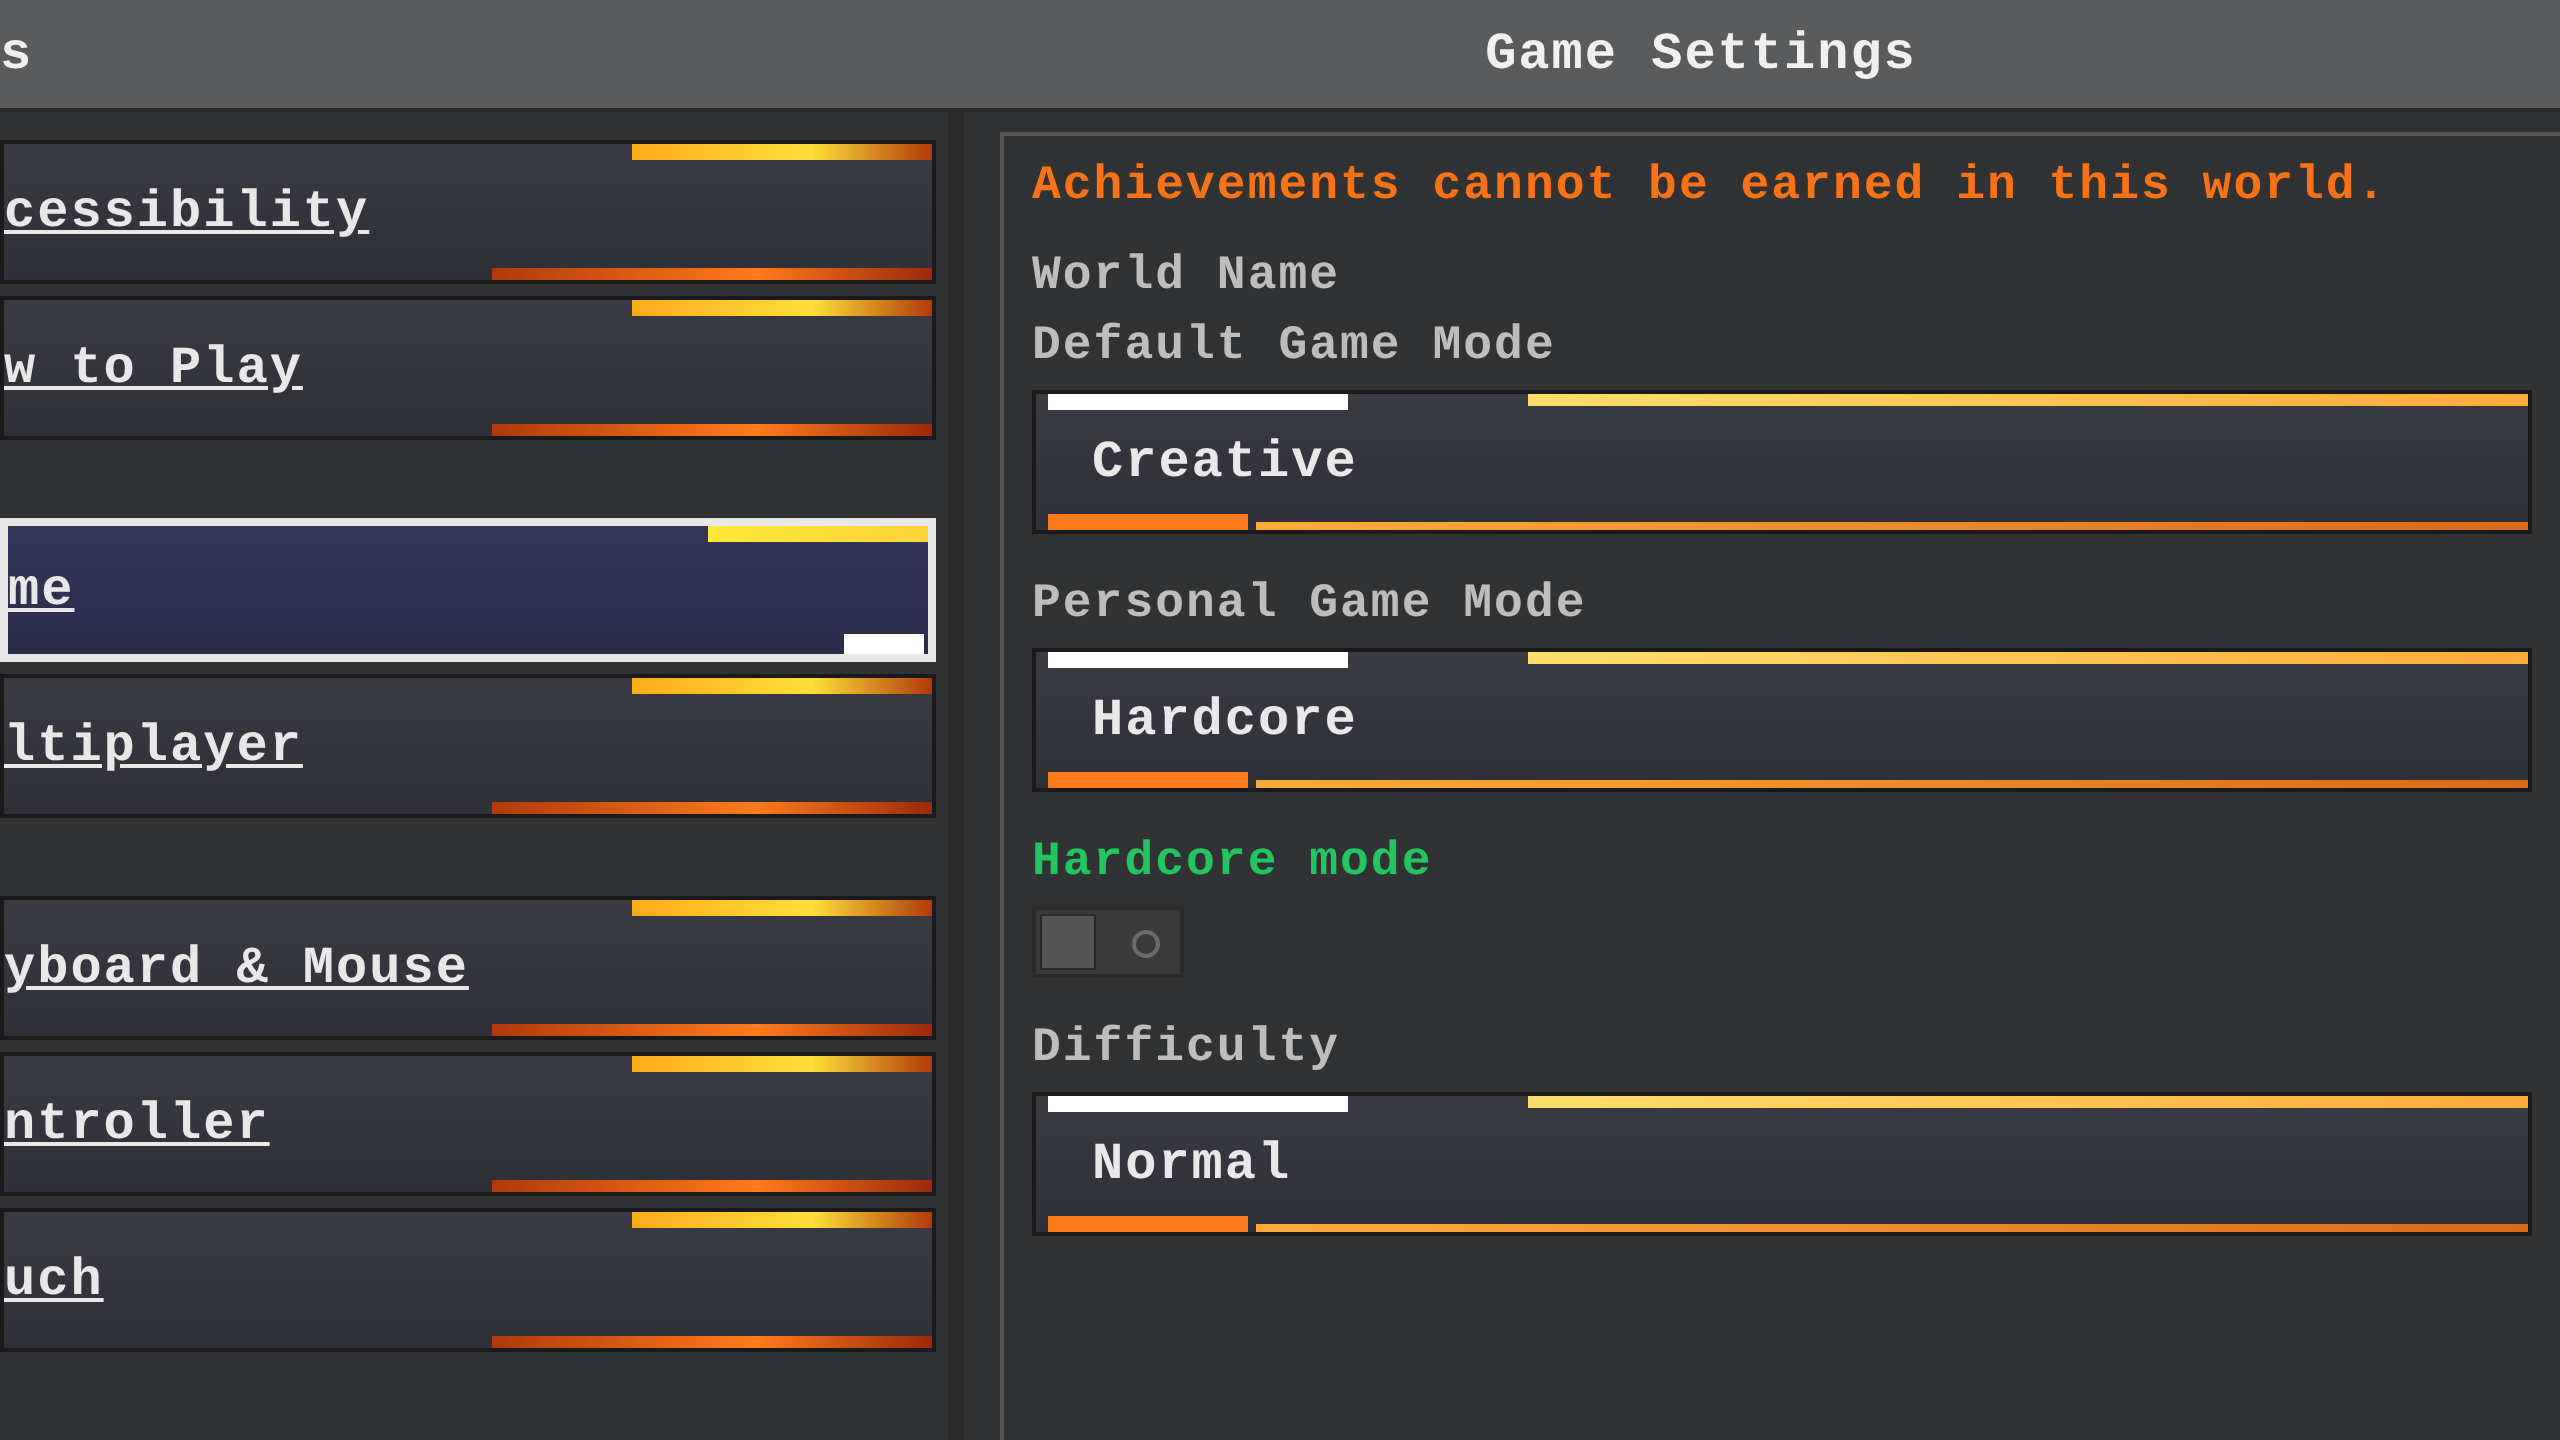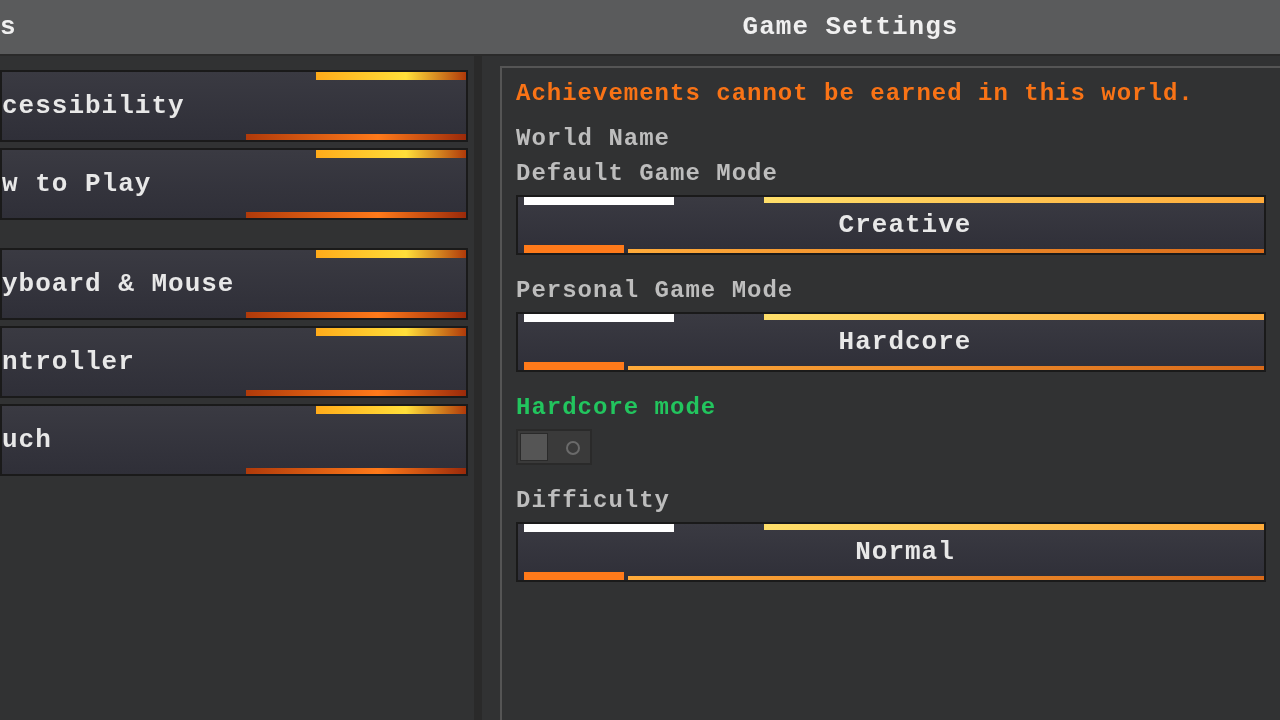--- a/index.html
+++ b/index.html
@@ -34,21 +34,21 @@
   .main {
     display: flex;
     height: calc(720px - 56px);
   }
   .sidebar {
     width: 478px;
     background: #313233;
     padding-top: 10px;
     border-right: 4px solid #2a2a2a;
   }
-  .sidegroup { margin-bottom: 28px; }
+  .sidegroup { margin-bottom: 39px; text-decoration: underline; }
   .sidebtn {
     position: relative;
     height: 72px;
     margin: 4px 6px 6px 0;
     background: linear-gradient(180deg, #3a3a42 0%, #2f2f38 100%);
     border: 2px solid #1a1a1a;
     display: flex;
     align-items: center;
     padding-left: 0;
     font-size: 26px;
@@ -111,32 +111,31 @@
     font-family: inherit;
     font-weight: bold;
     font-size: 26px;
     padding: 0 14px;
     letter-spacing: 1px;
     margin-bottom: 22px;
   }
   .dropdown {
     position: relative;
     width: 100%;
-    height: 60px;
+    height: 72px;
     background: linear-gradient(180deg, #3a3a42 0%, #2f2f38 100%);
     border: 2px solid #1a1a1a;
     display: flex;
     align-items: center;
     padding-left: 28px;
     font-size: 26px;
     color: #e8e8e8;
     margin-bottom: 22px;
     cursor: pointer;
     overflow: hidden;
-    justify-content: center;
   }
   .dropdown .dd-top-l {
     position: absolute; top: 0; left: 6px; height: 8px; width: 150px;
     background: #ffffff;
   }
   .dropdown .dd-top-r {
     position: absolute; top: 0; right: 0; height: 6px; width: 500px;
     background: linear-gradient(90deg, #ffdf6a 0%, #ffab3a 100%);
   }
   .dropdown .dd-bot-l {
@@ -185,20 +184,32 @@
         <div class="deco-top"></div>
           <div class="deco-bot"></div>
       </div>
       <div class="sidebtn">
         <span>w to Play</span>
         <div class="deco-top"></div>
           <div class="deco-bot"></div>
       </div>
     </div>
 
+    <div class="sidegroup">
+      <div class="sidebtn active">
+        <span>me</span>
+        <div class="deco-top"></div>
+          <div class="deco-bot"></div>
+      </div>
+      <div class="sidebtn">
+        <span>ltiplayer</span>
+        <div class="deco-top"></div>
+          <div class="deco-bot"></div>
+      </div>
+    </div>
 
     <div class="sidegroup">
       <div class="sidebtn">
         <span>yboard &amp; Mouse</span>
         <div class="deco-top"></div>
           <div class="deco-bot"></div>
       </div>
       <div class="sidebtn">
         <span>ntroller</span>
         <div class="deco-top"></div>

